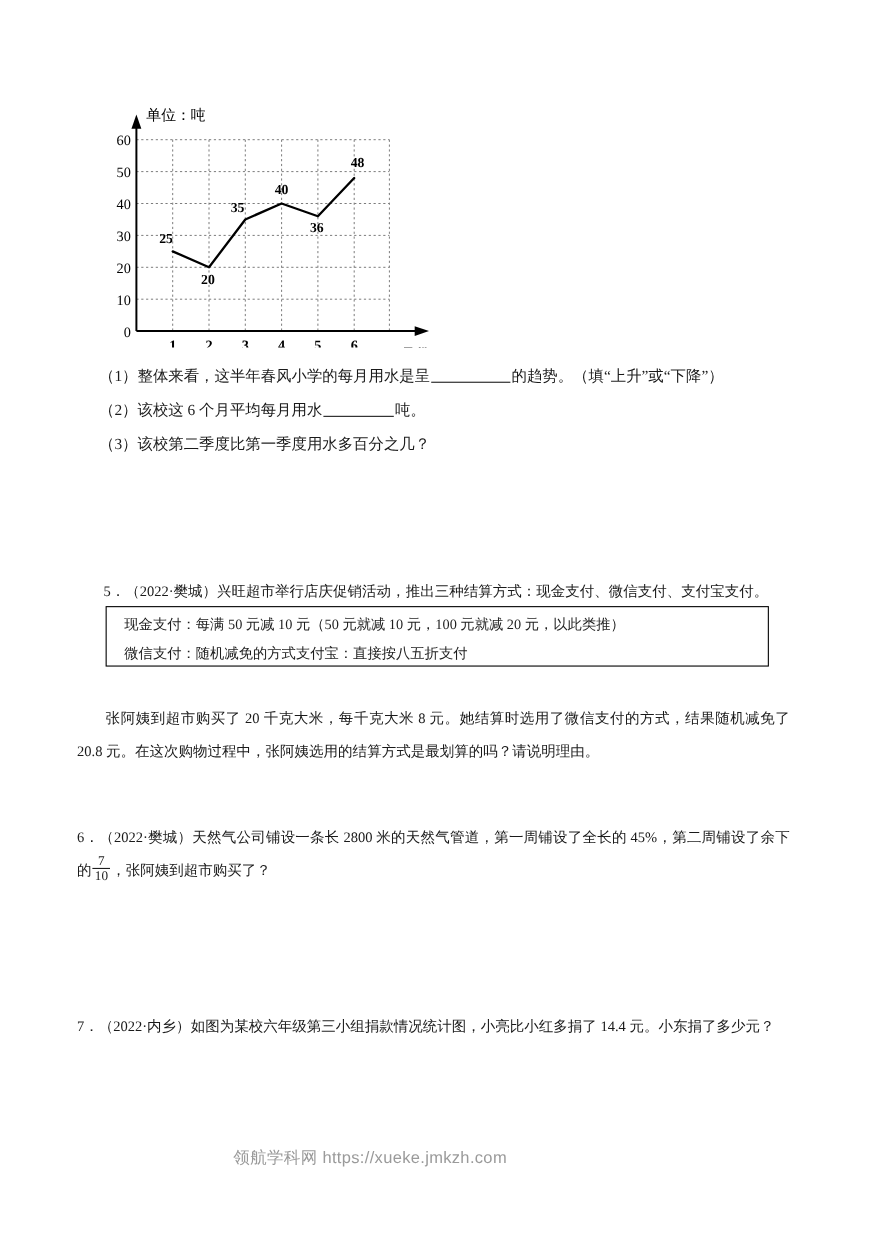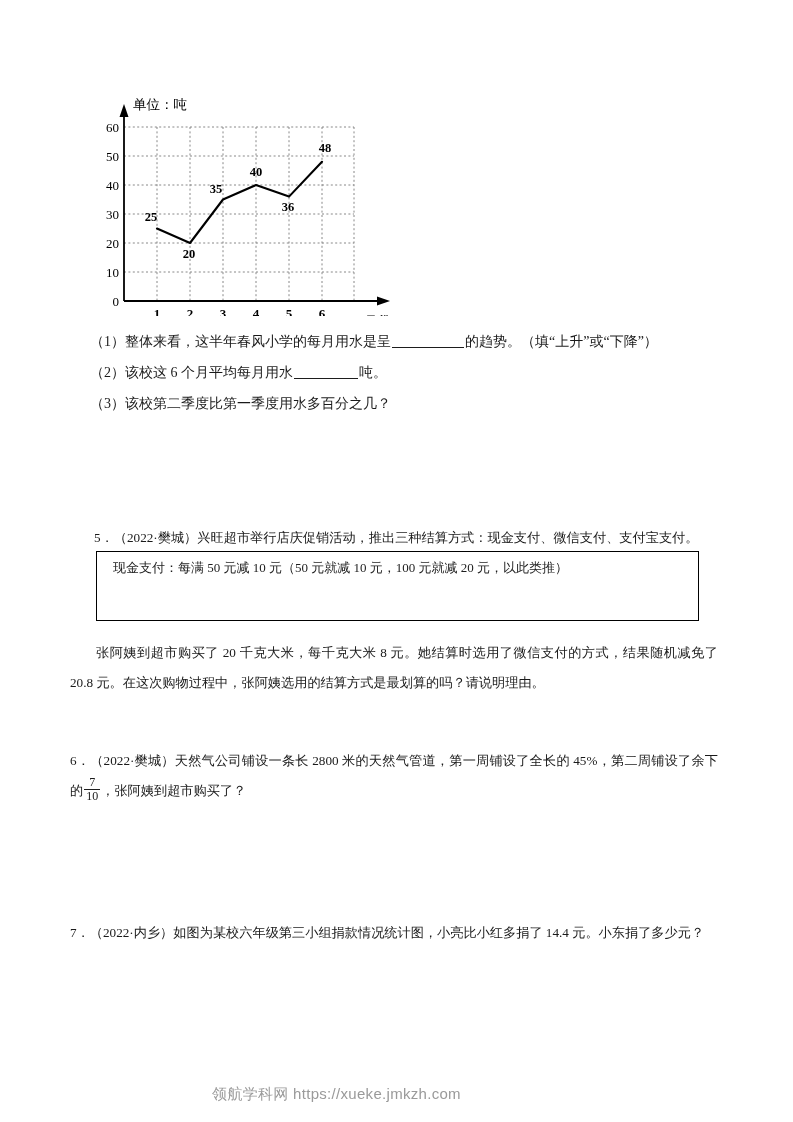--- a/index.html
+++ b/index.html
@@ -64,21 +64,21 @@
     text-indent: 26px;
     margin-top: 16px;
   }
 
   
   #promo-box {
     position: absolute;
     left: 96px;
     top: 551px;
     width: 603px;
-    height: 70px;
+    height: 55px;
     border: 1.2px solid #000;
     box-sizing: border-box;
   }
   .promo-line {
     position: absolute;
     left: 16px;
     font-size: 13px;
     white-space: nowrap;
     color: #1d1d1d;
   }
@@ -103,21 +103,21 @@
   }
   .frac .den {
     display: block;
     padding: 0 2px;
   }
 
   
   #watermark {
     position: absolute;
     left: 0;
-    top: 1085px;
+    top: 1043px;
     width: 673px;
     text-align: center;
     color: #9a9a9a;
     font-size: 15px;
     letter-spacing: 0.3px;
     font-family: "Liberation Sans", sans-serif;
     white-space: nowrap;
   }
   #watermark .wm-cn {
     font-family: "Liberation Serif", "DejaVu Serif", serif;
@@ -204,20 +204,21 @@
 <div class="sub-q" style="top:395px;">
   <span>（3）该校第二季度比第一季度用水多百分之几？</span>
 </div>
 
 <div class="para" style="top:523px;margin-left:24px;">
   <span class="qnum">5．</span><span>（2022·樊城）</span><span>兴旺超市举行店庆促销活动，推出三种结算方式：现金支付、微信支付、支付宝支付。</span>
 </div>
 
 <div id="promo-box">
   <div class="promo-line" id="promo-line-1">现金支付：每满 50 元减 10 元（50 元就减 10 元，100 元就减 20 元，以此类推）</div>
+  <div class="promo-line" id="promo-line-2">微信支付：随机减免的方式支付宝：直接按八五折支付</div>
 </div>
 
 <div class="para indent-body" style="top:622px;">张阿姨到超市购买了 20 千克大米，每千克大米 8 元。她结算时选用了微信支付的方式，结果随机减免了 20.8 元。在这次购物过程中，张阿姨选用的结算方式是最划算的吗？请说明理由。</div>
 
 <div class="para" style="top:746px;">
   <span class="qnum">6．</span><span>（2022·樊城）</span><span>天然气公司铺设一条长 2800 米的天然气管道，第一周铺设了全长的 45%，第二周铺设了余下的</span><span class="frac"><span class="num">7</span><span class="den">10</span></span><span>，张阿姨到超市购买了？</span>
 </div>
 
 <div class="para" style="top:918px;">
   <span class="qnum">7．</span><span>（2022·内乡）</span><span>如图为某校六年级第三小组捐款情况统计图，小亮比小红多捐了 14.4 元。小东捐了多少元？</span>

